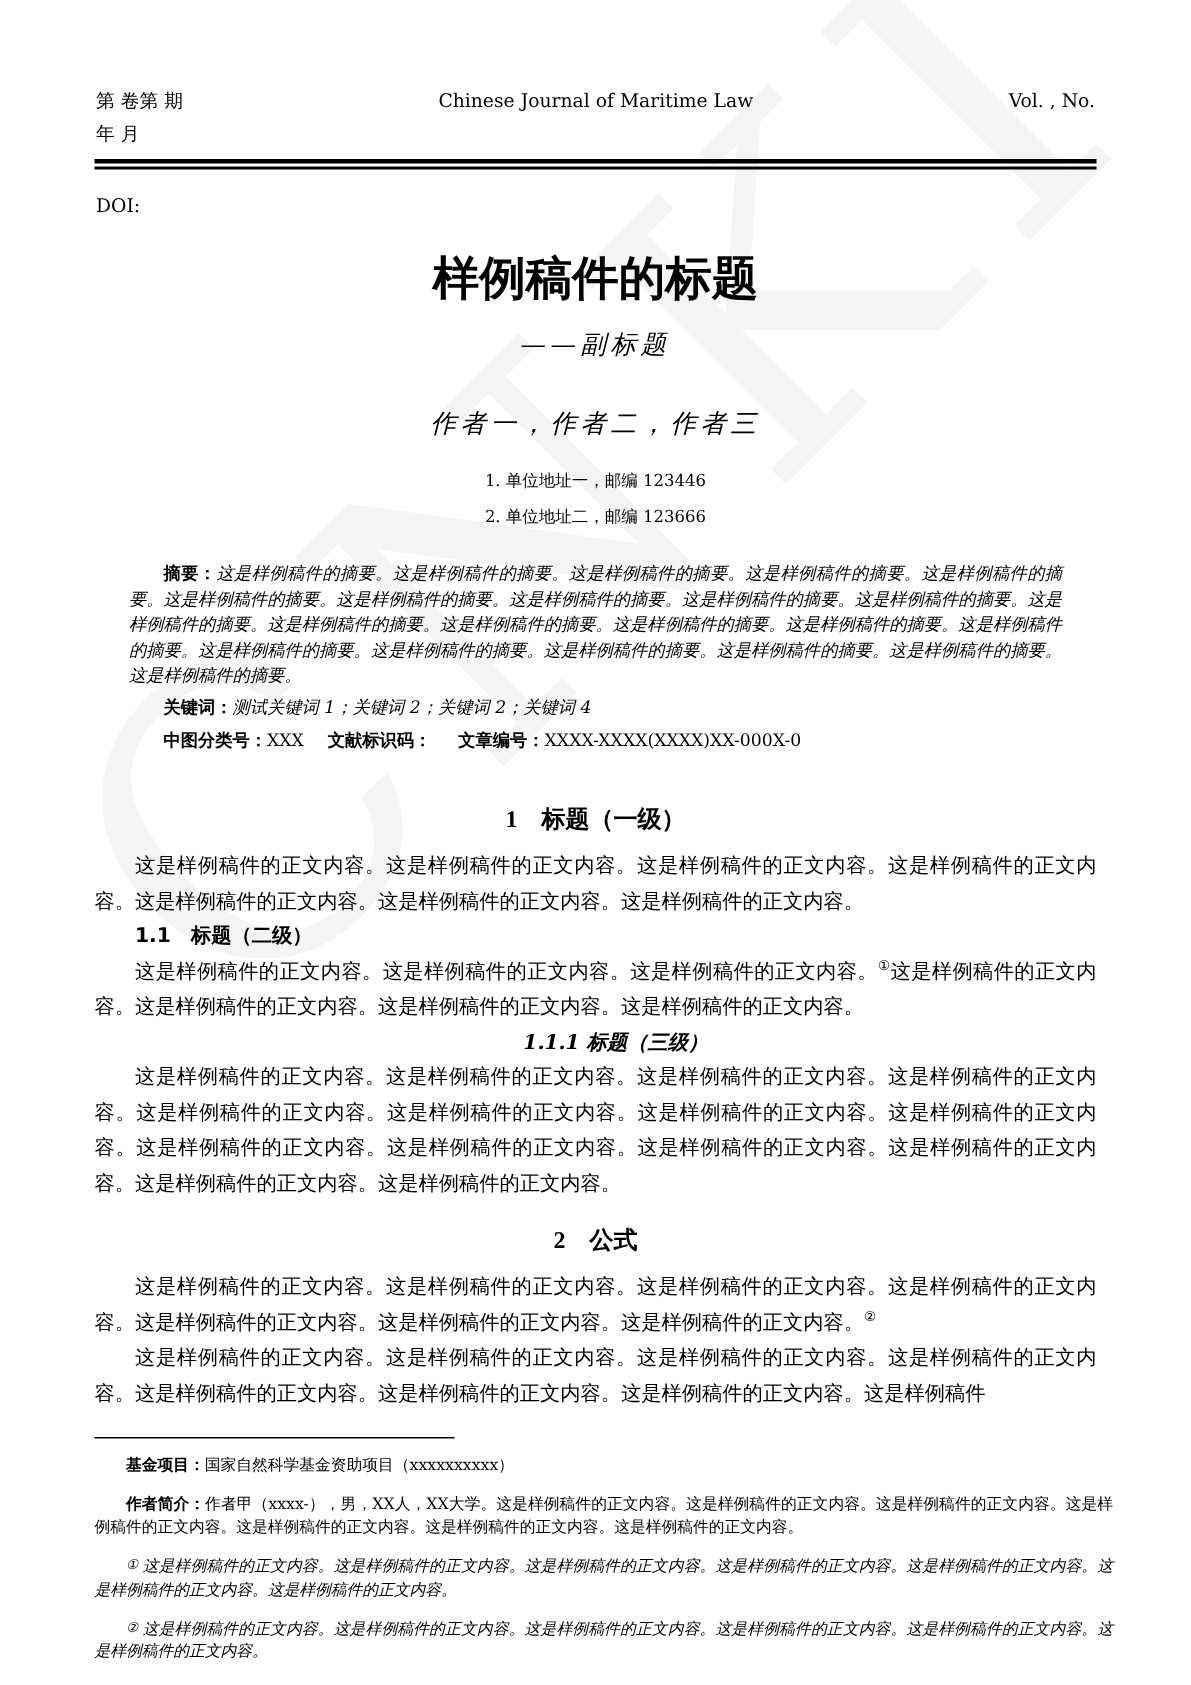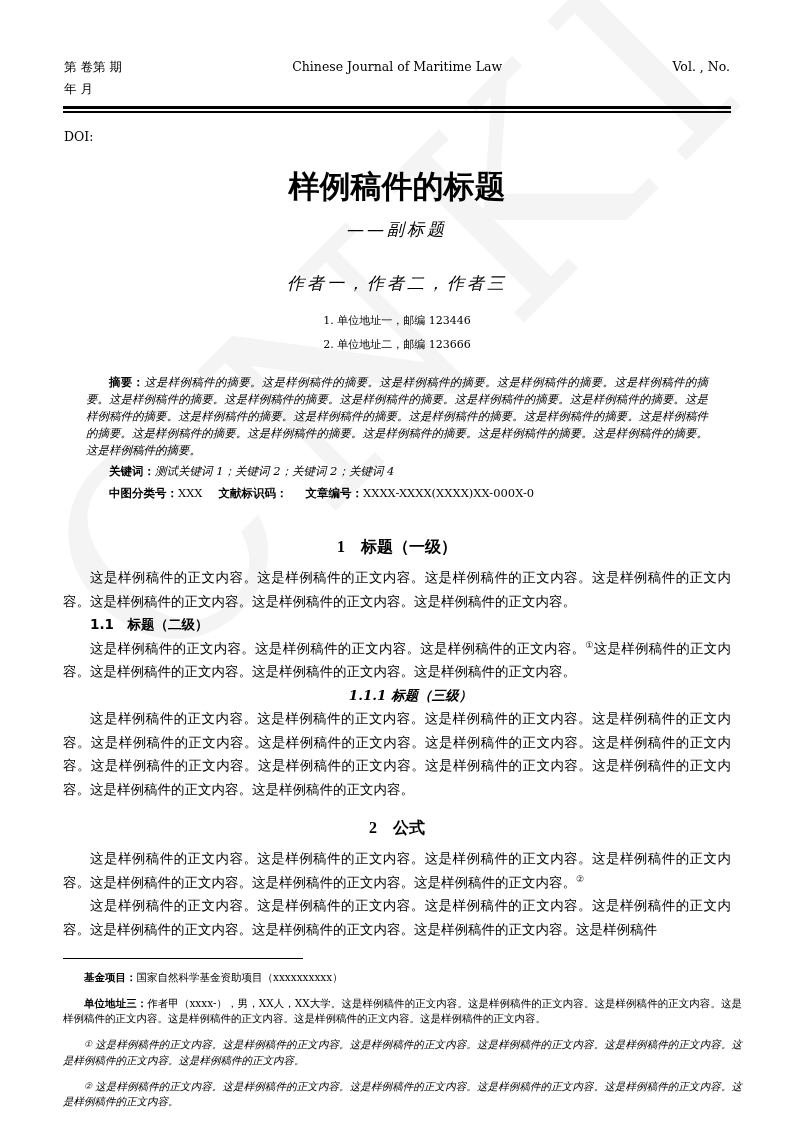--- a/index.html
+++ b/index.html
@@ -112,18 +112,18 @@
 
     <p class="bodyp"><span>这是样例稿件的正文内容。这是样例稿件的正文内容。这是样例稿件的正文内容。这是样例稿件的正文内容。这是样例稿件的正文内容。这是样例稿件的正文内容。这是样例稿件的正文内容。</span><sup class="fnref">②</sup></p>
 
     <p class="bodyp">这是样例稿件的正文内容。这是样例稿件的正文内容。这是样例稿件的正文内容。这是样例稿件的正文内容。这是样例稿件的正文内容。这是样例稿件的正文内容。这是样例稿件的正文内容。这是样例稿件</p>
 
   </div>
 
   <div class="footnotes">
     <div class="fn-rule"></div>
     <p class="fnp"><span class="blabel">基金项目：</span><span>国家自然科学基金资助项目（xxxxxxxxxx）</span></p>
-    <p class="fnp"><span class="blabel">单位地址三：</span><span>作者甲（xxxx-），男，XX人，XX大学。这是样例稿件的正文内容。这是样例稿件的正文内容。这是样例稿件的正文内容。这是样例稿件的正文内容。这是样例稿件的正文内容。这是样例稿件的正文内容。这是样例稿件的正文内容。</span></p>
+    <p class="fnp"><span class="blabel">作者简介：</span><span>作者甲（xxxx-），男，XX人，XX大学。这是样例稿件的正文内容。这是样例稿件的正文内容。这是样例稿件的正文内容。这是样例稿件的正文内容。这是样例稿件的正文内容。这是样例稿件的正文内容。这是样例稿件的正文内容。</span></p>
     <p class="fnp kai"><span class="fnmark">①</span><span>这是样例稿件的正文内容。这是样例稿件的正文内容。这是样例稿件的正文内容。这是样例稿件的正文内容。这是样例稿件的正文内容。这是样例稿件的正文内容。这是样例稿件的正文内容。</span></p>
     <p class="fnp kai"><span class="fnmark">②</span><span>这是样例稿件的正文内容。这是样例稿件的正文内容。这是样例稿件的正文内容。这是样例稿件的正文内容。这是样例稿件的正文内容。这是样例稿件的正文内容。</span></p>
   </div>
 
 </div>
 
 </body></html>

